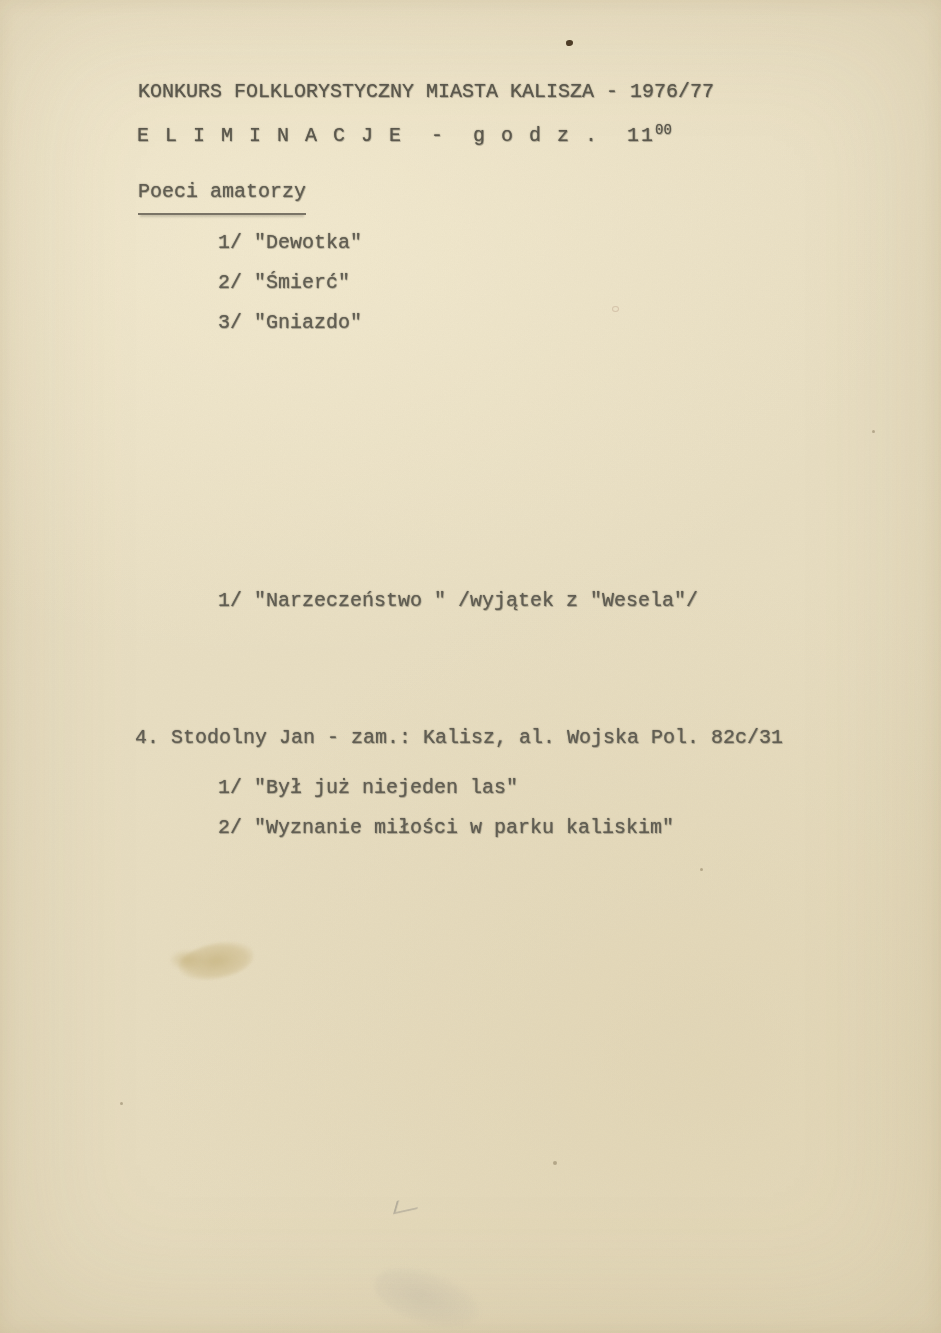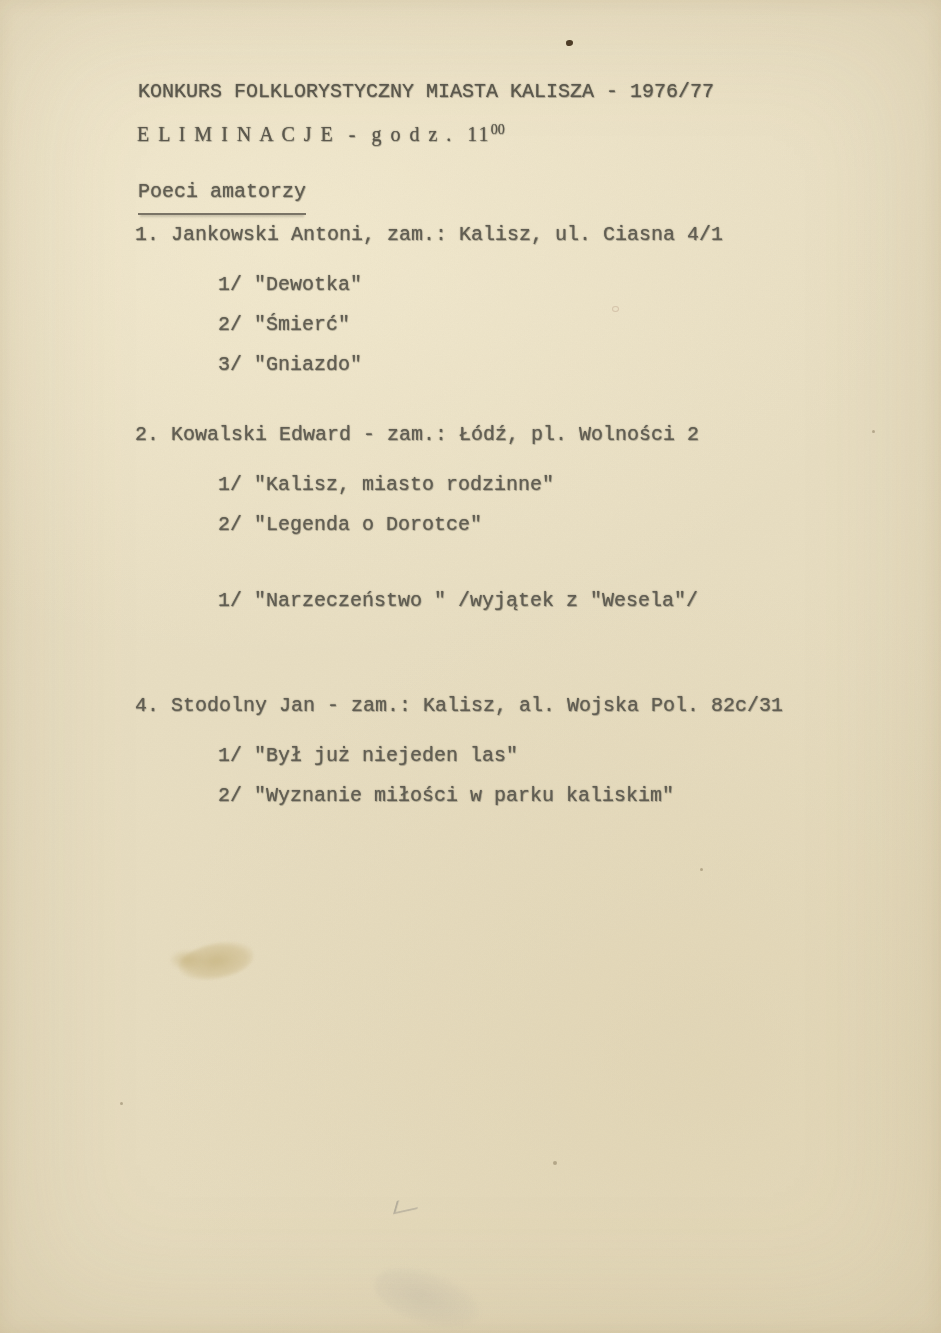--- a/index.html
+++ b/index.html
@@ -29,21 +29,21 @@
   .line {
     position: absolute;
     font-size: 20px;
     line-height: 24px;
     white-space: pre;
     text-shadow: 0 0 1.3px rgba(86,82,70,0.85), 0.6px 0.6px 0 rgba(86,82,70,0.3);
   }
 
   .title-line { color: #5b584d; }
 
-  .subtitle-line { letter-spacing: 2px; color: #5b584d; font-family: Liberation Serif, serif; }
+  .subtitle-line { letter-spacing: 2px; color: #5b584d; }
   .time-sup {
     font-size: 14px;
     vertical-align: 7px;
     letter-spacing: 0;
   }
 
   .section-heading {
     border-bottom: 2px solid rgba(92,88,76,0.8);
     padding-bottom: 10px;
     box-shadow: 0 4px 2px -2px rgba(92,88,76,0.25);
@@ -121,43 +121,35 @@
 
   <div class="ink-layer">
 
     <div class="line title-line" style="left:138px; top:80px;">KONKURS FOLKLORYSTYCZNY MIASTA KALISZA - 1976/77</div>
 
     <div class="line subtitle-line" style="left:137px; top:118px;"><span>E L I M I N A C J E  -  g o d z .  </span><span>11</span><span class="time-sup">00</span></div>
 
     <div class="line" style="left:138px; top:180px;"><span class="section-heading">Poeci amatorzy</span></div>
 
     <div class="entry" style="top:223px;">
-      <div class="entry-line">1. Jankowski Antoni, zam.: Kalisz, ul. Ciasna 4/1</div>
       <div class="works">
         <div class="work-line">1/ "Dewotka"</div>
         <div class="work-line">2/ "Śmierć"</div>
         <div class="work-line">3/ "Gniazdo"</div>
       </div>
     </div>
 
-    <div class="entry" style="top:423px;">
-      <div class="entry-line">2. Kowalski Edward - zam.: Łódź, pl. Wolności 2</div>
-      <div class="works">
-        <div class="work-line">1/ "Kalisz, miasto rodzinne"</div>
-        <div class="work-line">2/ "Legenda o Dorotce"</div>
-      </div>
-    </div>
 
     <div class="entry" style="top:581px;">
       <div class="works">
         <div class="work-line">1/ "Narzeczeństwo " /wyjątek z "Wesela"/</div>
       </div>
     </div>
 
-    <div class="entry" style="top:694px;">
+    <div class="entry" style="top:726px;">
       <div class="entry-line">4. Stodolny Jan - zam.: Kalisz, al. Wojska Pol. 82c/31</div>
       <div class="works">
         <div class="work-line">1/ "Był już niejeden las"</div>
         <div class="work-line">2/ "Wyznanie miłości w parku kaliskim"</div>
       </div>
     </div>
 
   </div>
 
   <div class="blemish ink-dot"></div>

